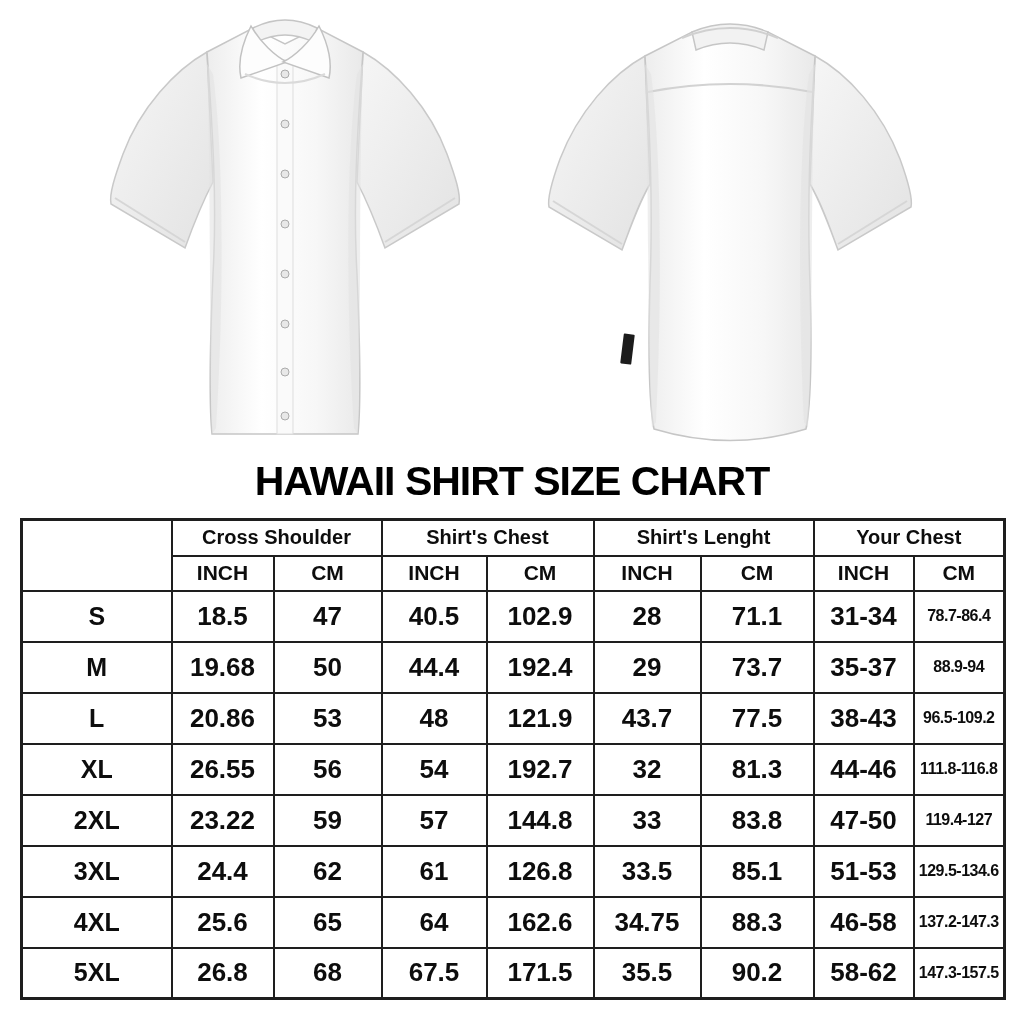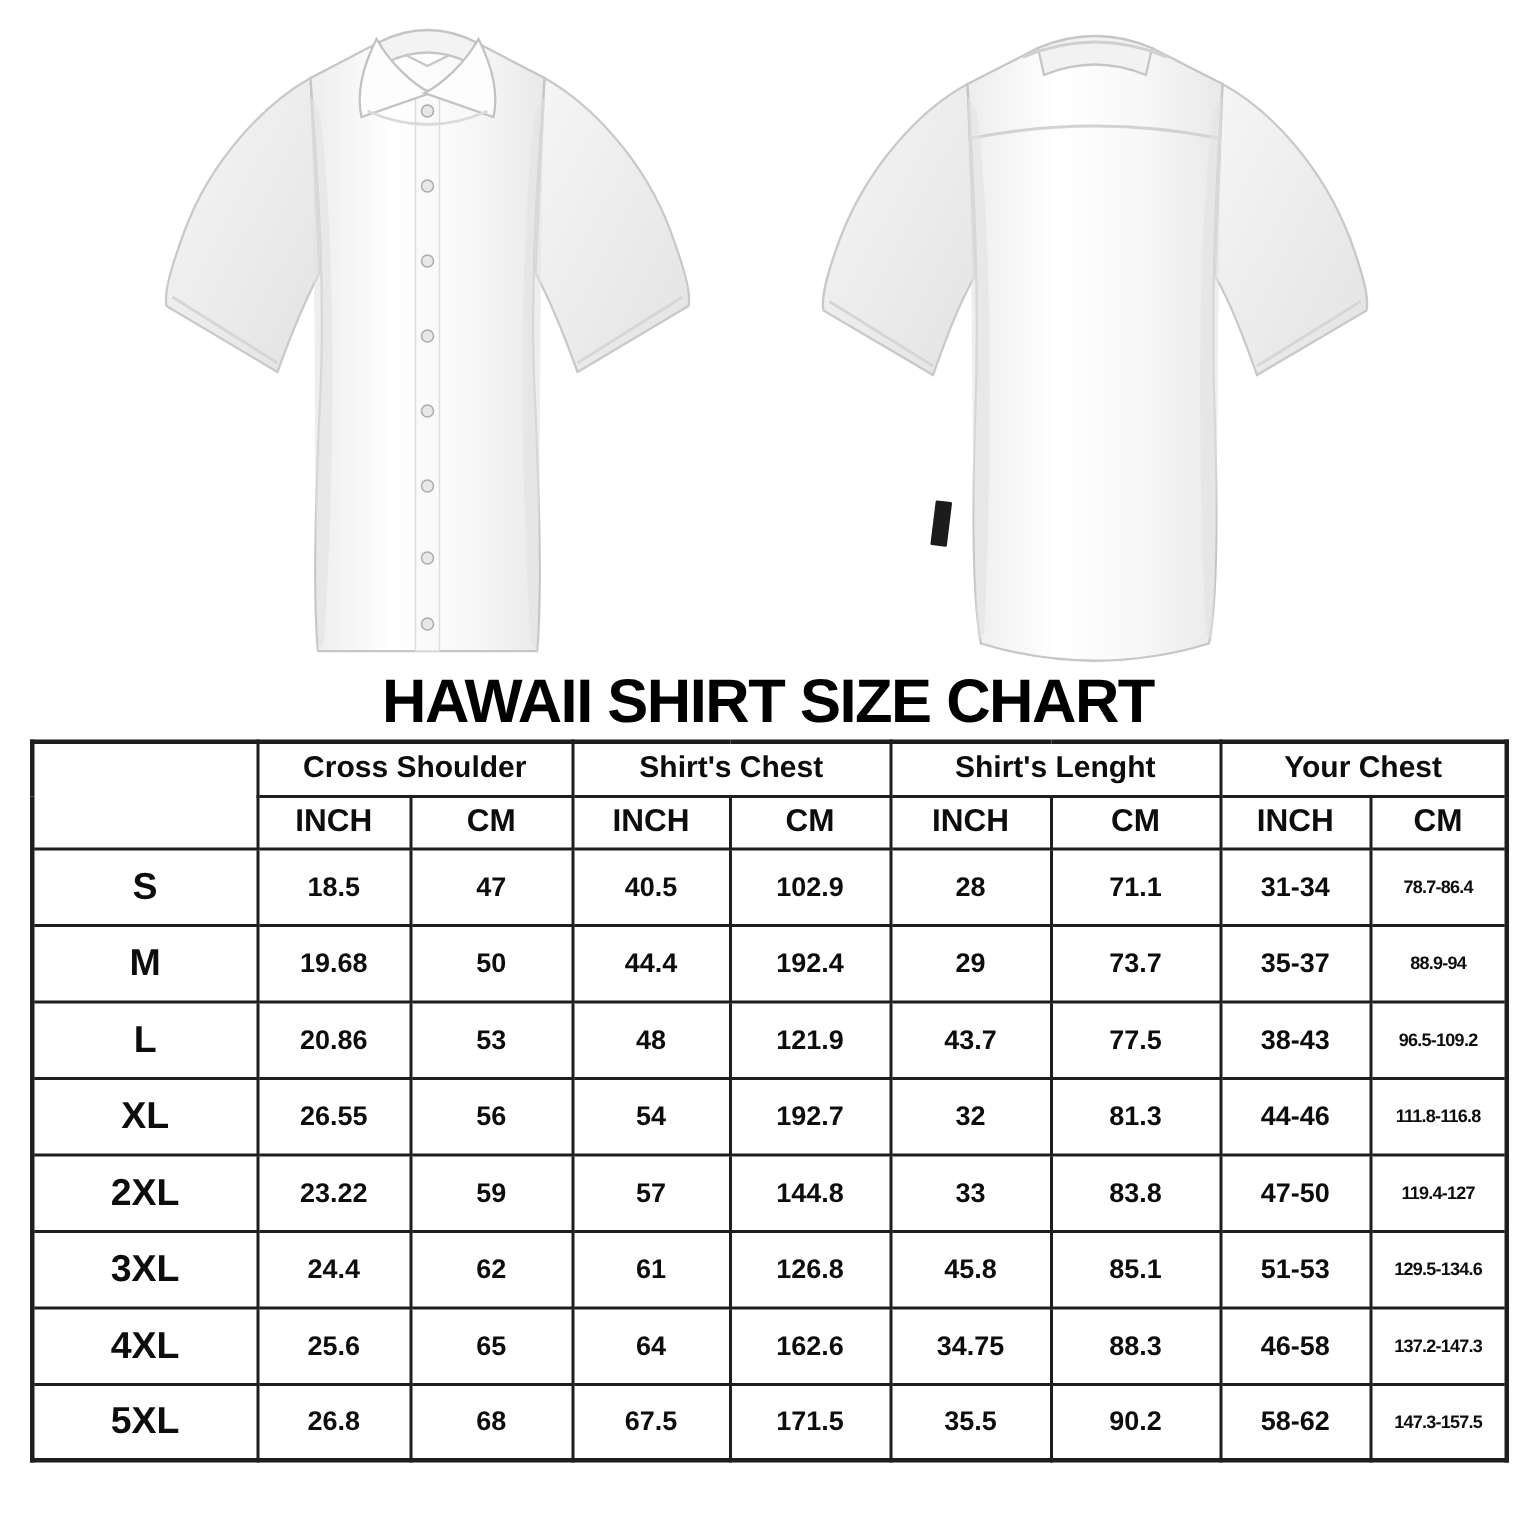--- a/index.html
+++ b/index.html
@@ -5,36 +5,36 @@
   html,body{margin:0;padding:0;}
   body{
     width:1024px;height:1024px;background:#ffffff;overflow:hidden;
     font-family:"Liberation Sans", sans-serif;color:#0d0d0d;
   }
   .shirts-row{
     display:flex;justify-content:center;align-items:flex-start;
     gap:55px;height:441px;padding-top:4px;
   }
   .page-title{
-    margin:0;height:45px;line-height:45px;text-align:center;
+    margin:14px;height:45px;line-height:45px;text-align:center;
     font-size:41px;font-weight:bold;letter-spacing:-1px;color:#000;
   }
   table.size-chart{
     border-collapse:collapse;margin:3px 0 0 20px;table-layout:fixed;
     border:3px solid #1e1e1e;
   }
   table.size-chart td{
     border:2px solid #1e1e1e;text-align:center;vertical-align:middle;
     font-weight:bold;padding:0;background:#ffffff;overflow:hidden;
   }
   td.group-hd{font-size:20px;}
   td.unit-hd{font-size:21px;}
   td.size-lbl{font-size:25px;}
-  td.val{font-size:18px;}
-  td.val-sm{font-size:12px;letter-spacing:-0.5px;}
+  td.val{font-size:26px;}
+  td.val-sm{font-size:16px;letter-spacing:-0.5px;}
   td.yellow{background:#f0e632;}
   tr.group-row{height:36px;}
   tr.unit-row{height:35px;}
   tr.data-row{height:51px;}
   col.c-size{width:150px;}
   col.c1{width:102px;} col.c2{width:108px;}
   col.c3{width:105px;} col.c4{width:107px;}
   col.c5{width:107px;} col.c6{width:113px;}
   col.c7{width:100px;} col.c8{width:91px;}
 </style>
@@ -200,21 +200,21 @@
       <td class="val">83.8</td>
       <td class="val yellow">47-50</td>
       <td class="val-sm">119.4-127</td>
     </tr>
     <tr class="data-row">
       <td class="size-lbl">3XL</td>
       <td class="val yellow">24.4</td>
       <td class="val">62</td>
       <td class="val yellow">61</td>
       <td class="val">126.8</td>
-      <td class="val yellow">45.8</td>
+      <td class="val yellow">33.5</td>
       <td class="val">85.1</td>
       <td class="val yellow">51-53</td>
       <td class="val-sm">129.5-134.6</td>
     </tr>
     <tr class="data-row">
       <td class="size-lbl">4XL</td>
       <td class="val yellow">25.6</td>
       <td class="val">65</td>
       <td class="val yellow">64</td>
       <td class="val">162.6</td>

